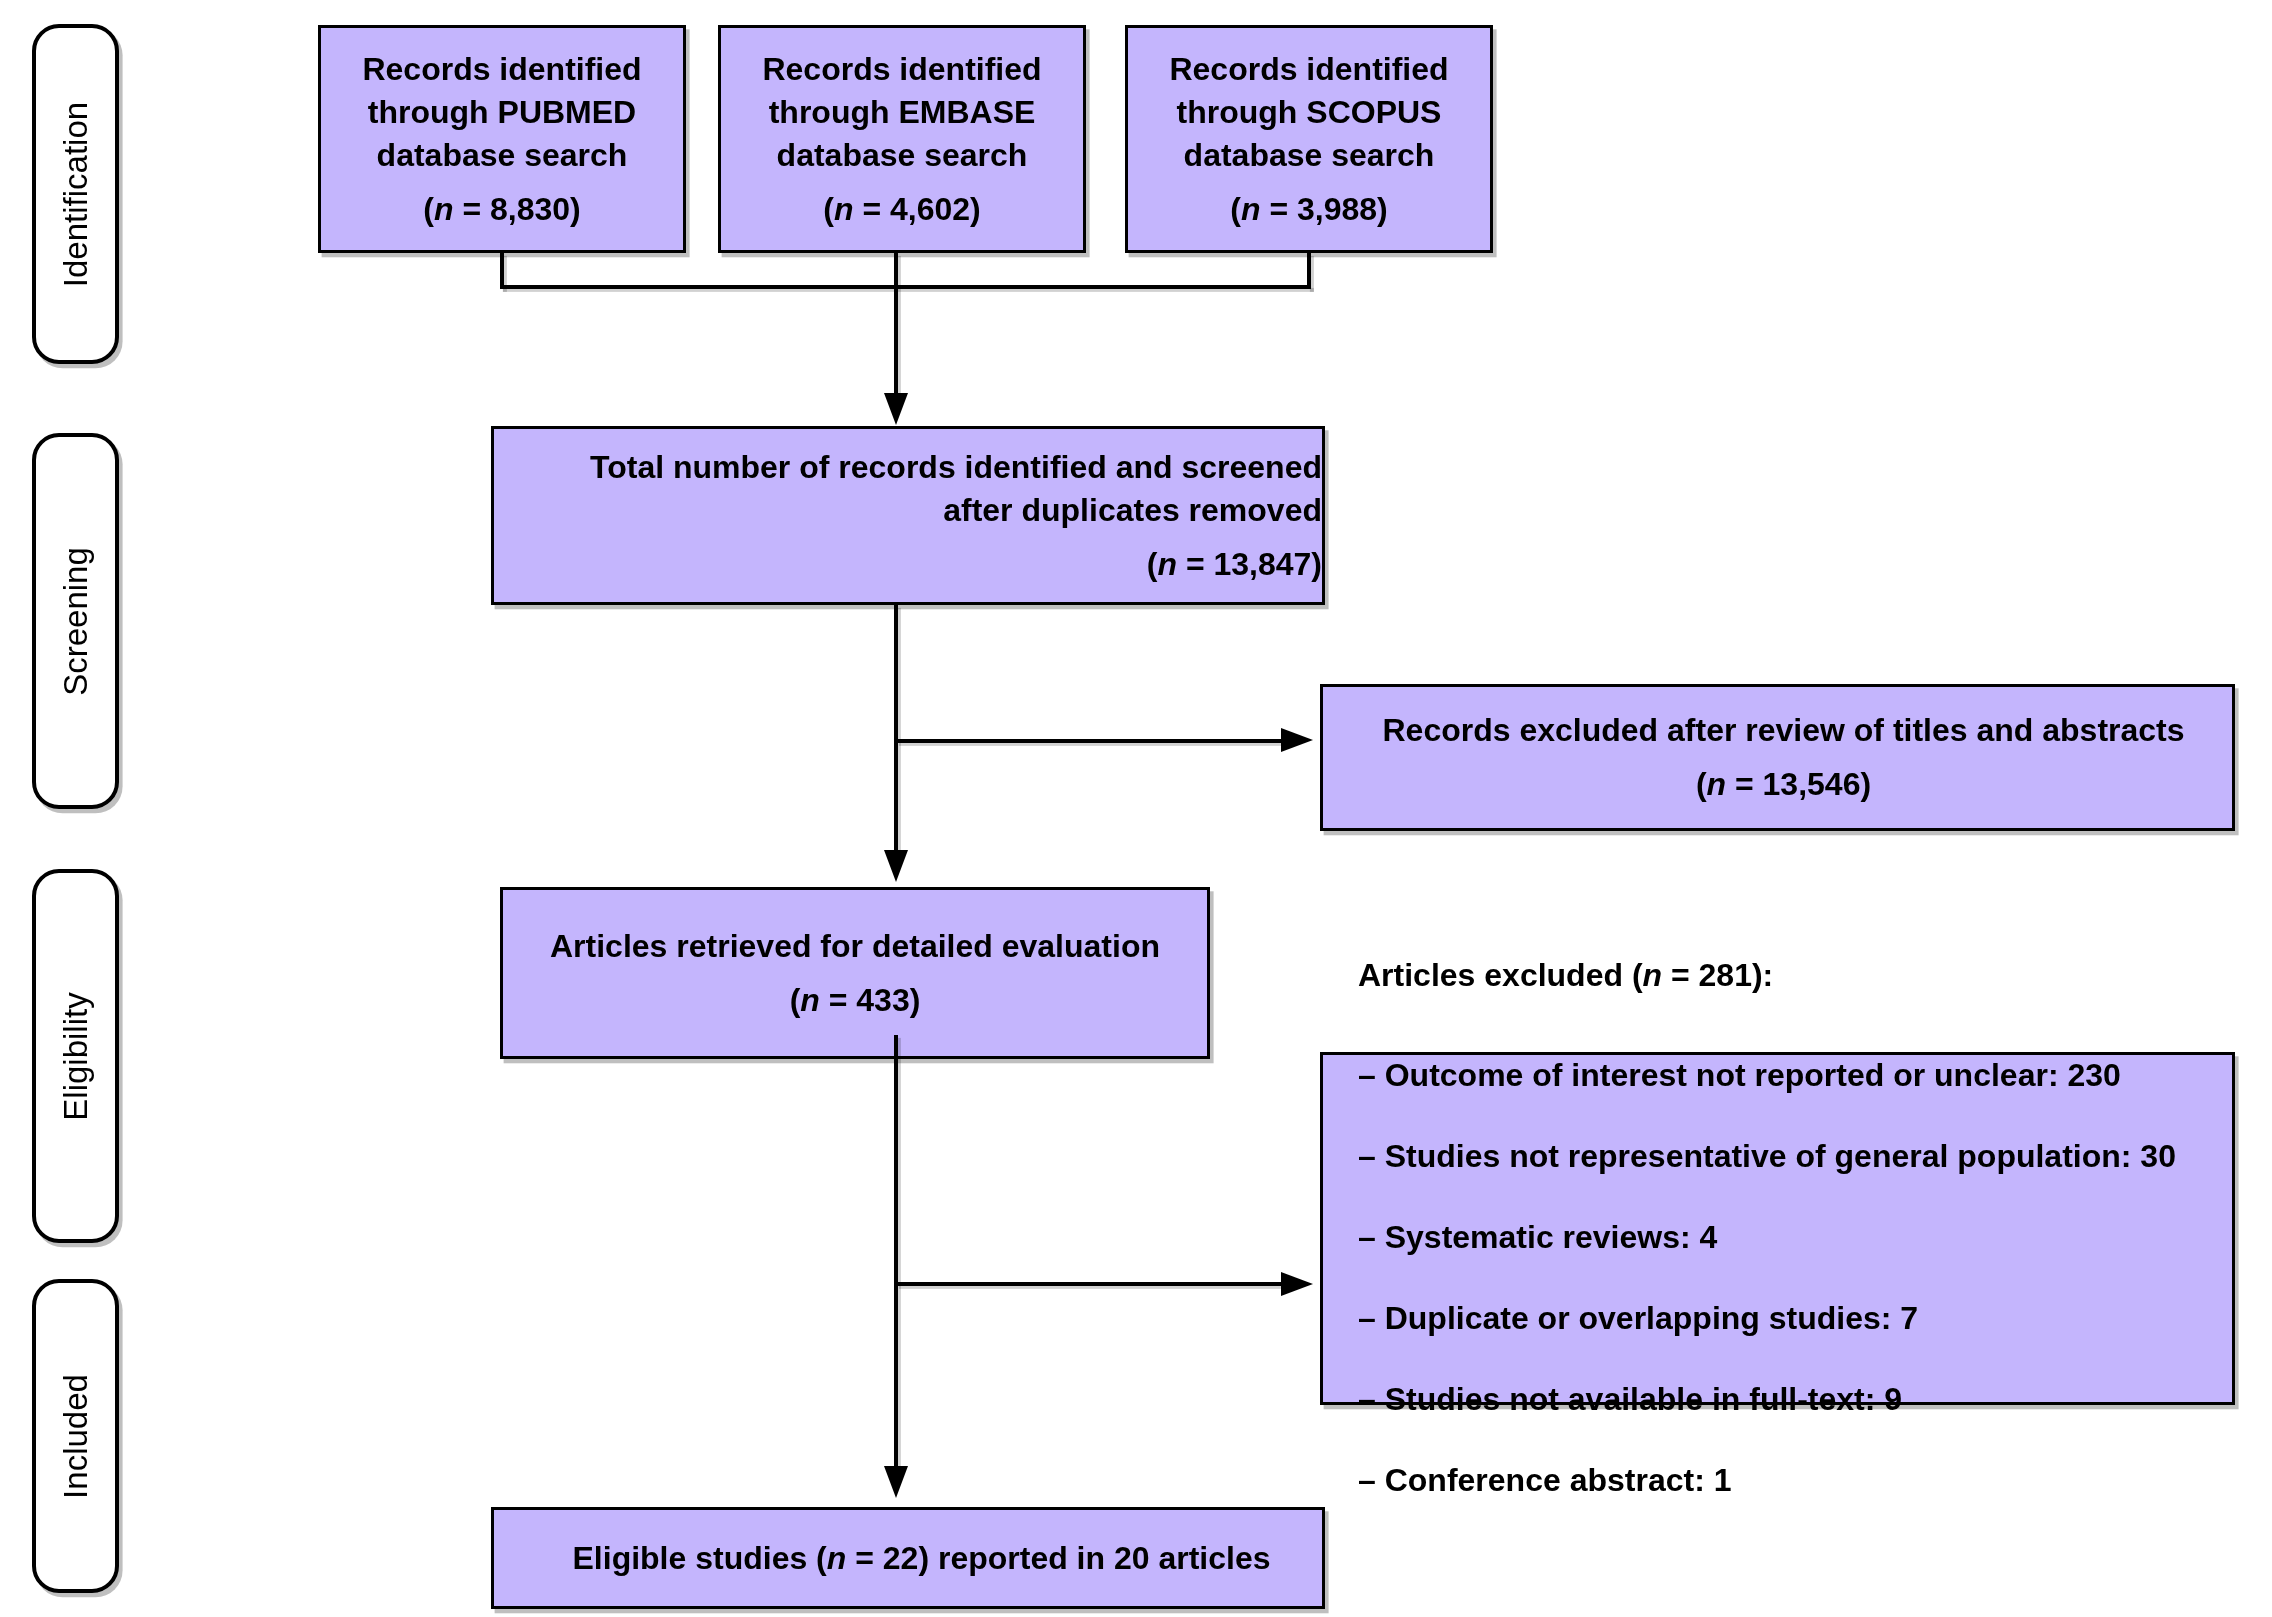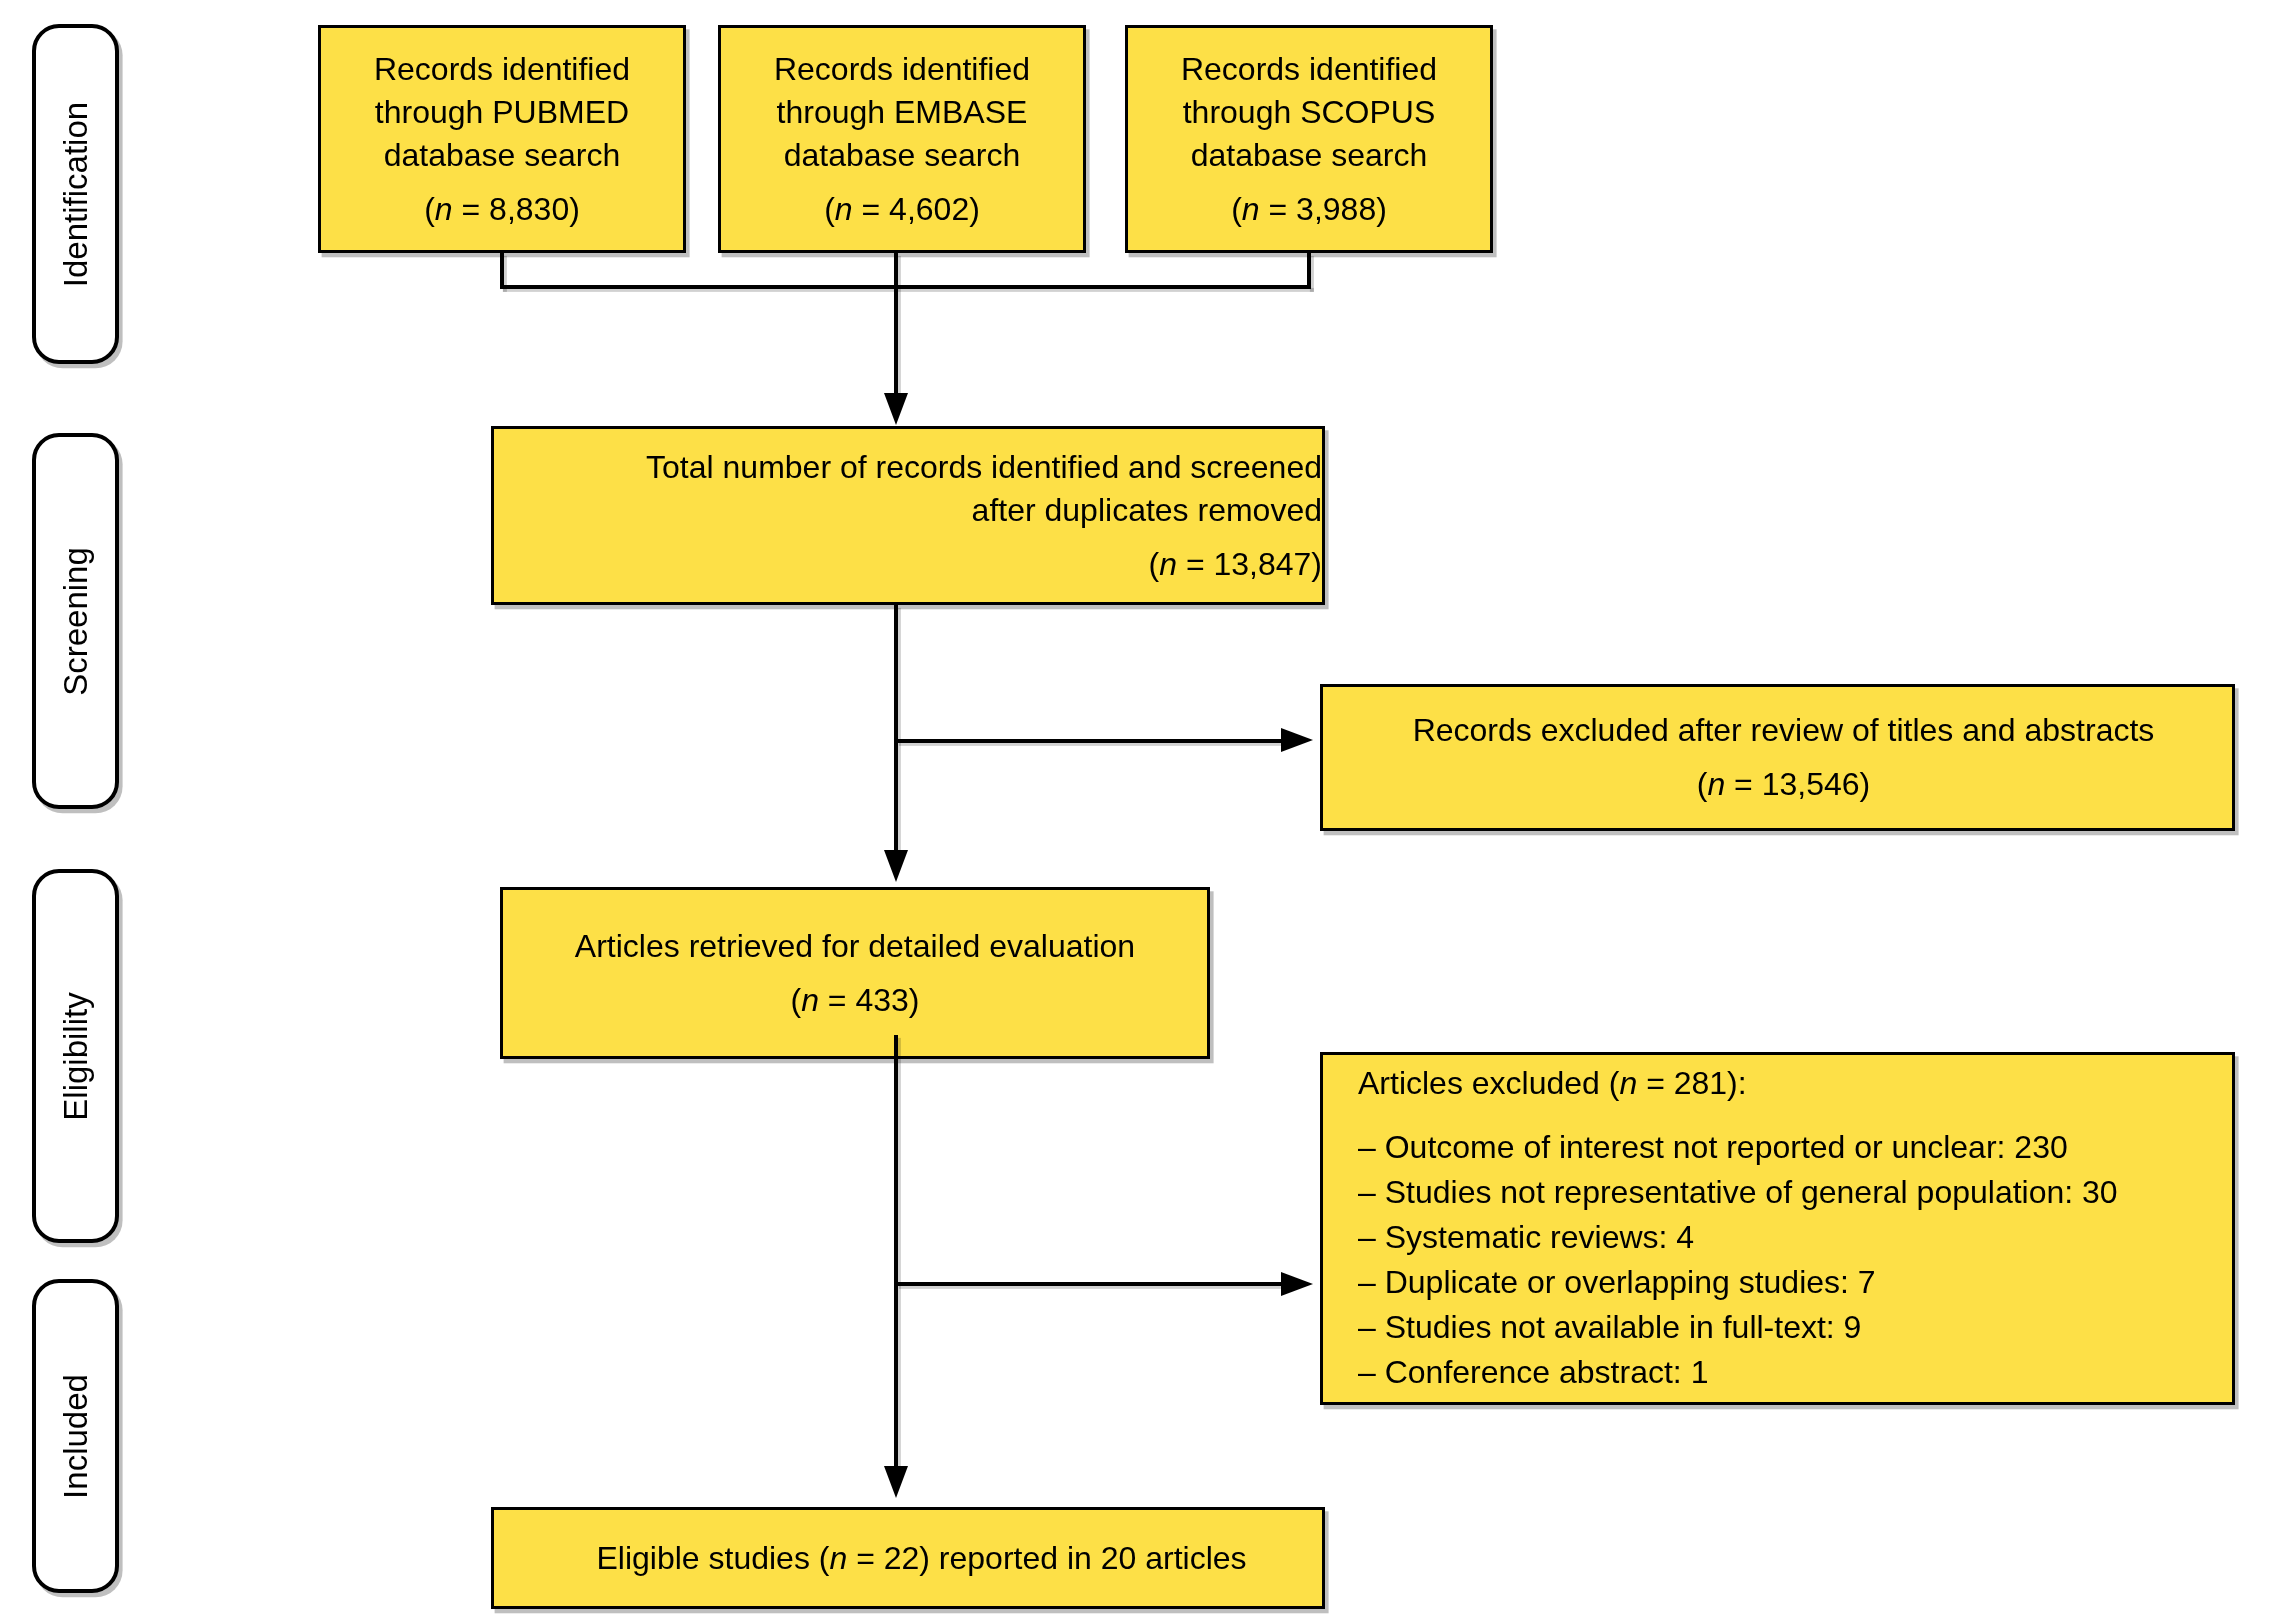--- a/index.html
+++ b/index.html
@@ -33,39 +33,41 @@
   .stage .vtext {
     transform: rotate(-90deg);
     white-space: nowrap;
     font-size: 33px;
     line-height: 33px;
   }
 
   
   .fbox {
     position: absolute;
-    background: #fde047;
+    background: #c4b5fd;
     border: 3.6px solid #000;
     box-sizing: border-box;
     box-shadow: 3.6px 4.3px 0 rgba(0,0,0,0.25);
     display: flex;
     flex-direction: column;
     justify-content: center;
     align-items: center;
     text-align: center;
     font-size: 32px;
     line-height: 43px;
+    font-weight: bold;
   }
   .fbox .stat { margin-top: 11px; }
   .sym { font-style: italic; }
 
   .fbox.listbox {
     align-items: flex-start;
     text-align: left;
     padding: 31px 35px;
+    gap: 36px;
   }
   .listbox .heading { margin-bottom: 20px; }
   .listbox .item { line-height: 45px; }
 
   
   .vline, .hline {
     position: absolute;
     background: #000;
     box-shadow: 2.9px 2.9px 0 rgba(0,0,0,0.18);
   }

